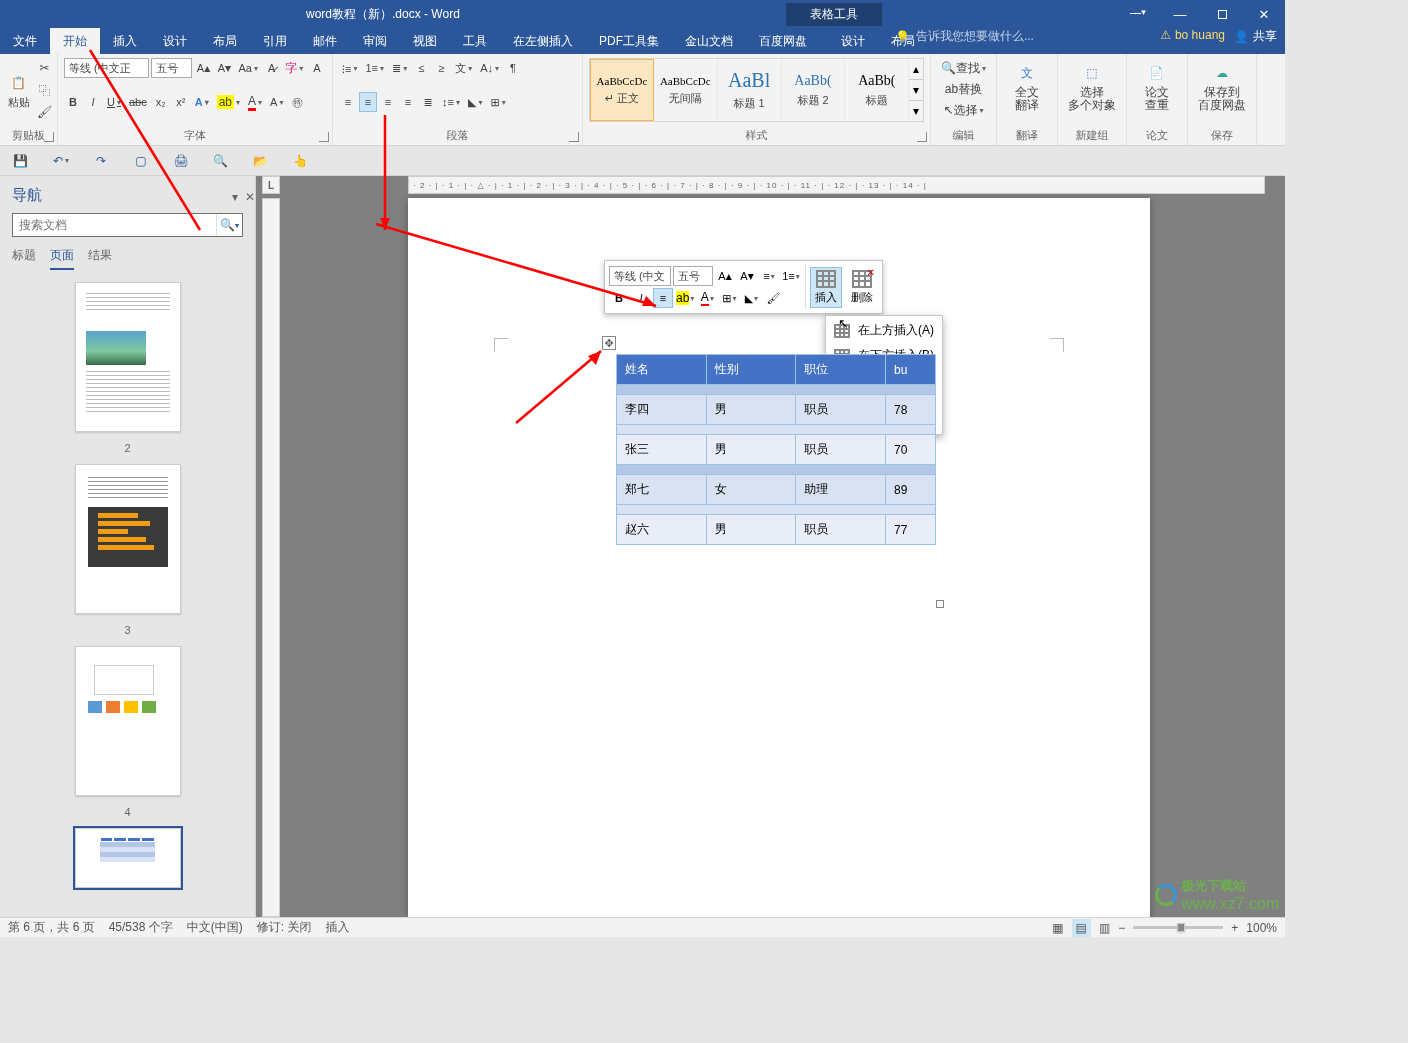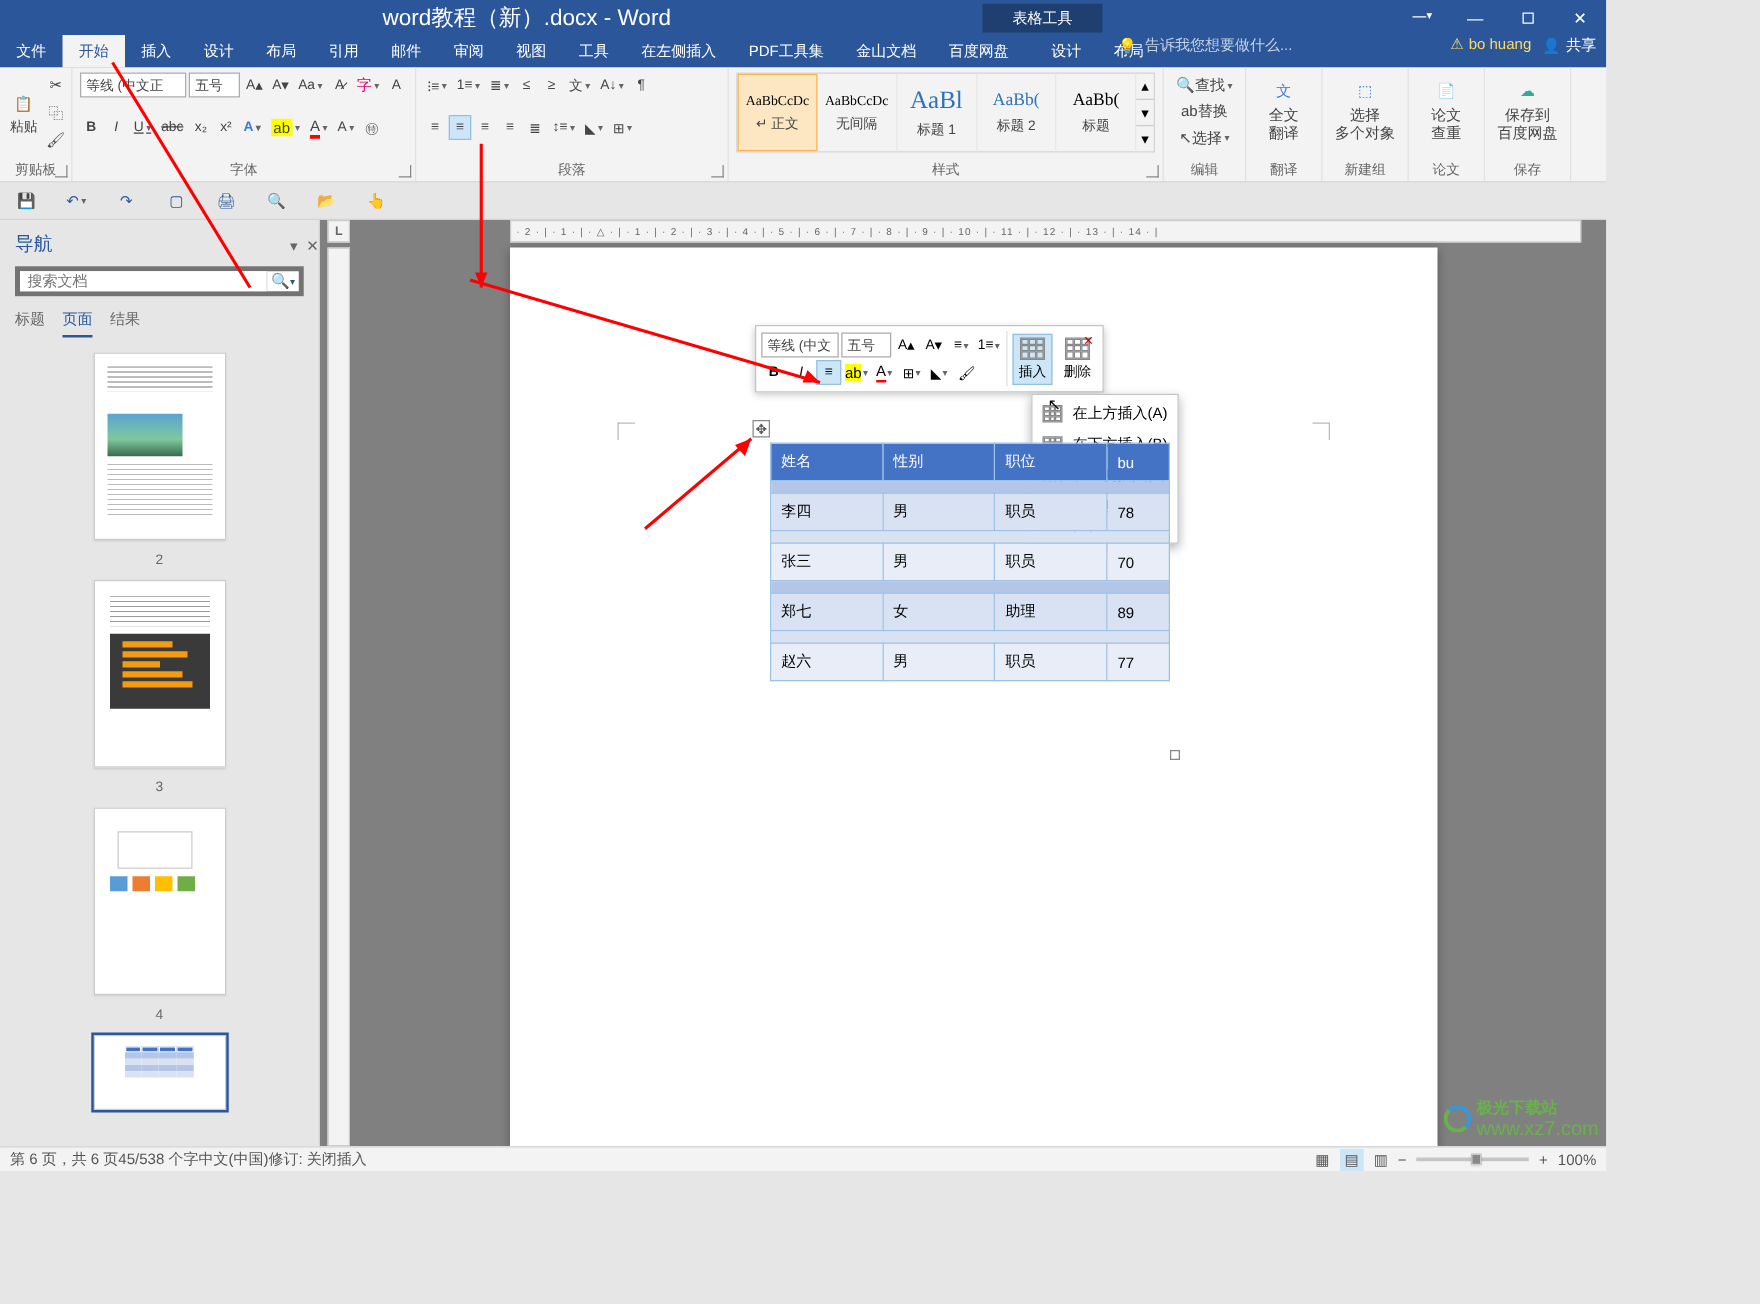--- a/index.html
+++ b/index.html
@@ -1,18 +1,18 @@
 <!DOCTYPE html>
 <html><head>
 <meta charset="utf-8">
 <style>
 *{box-sizing:border-box;margin:0;padding:0;font-family:"Microsoft YaHei",sans-serif;font-size:12px;}
 body{background:#e6e6e6;width:1285px;height:937px;overflow:hidden;position:relative;}
 .titlebar{height:28px;background:#2b579a;color:#fff;display:flex;align-items:center;position:relative;}
-.titlebar .doc-title{position:absolute;left:306px;font-size:18px;}
+.titlebar .doc-title{position:absolute;left:306px;font-size:12px;}
 .titlebar .table-tools{position:absolute;left:786px;background:#1e3f6f;padding:3px 24px;font-size:12px;}
 .titlebar .win-controls{position:absolute;right:0;display:flex;gap:0;}
 .titlebar .win-controls div{width:42px;height:28px;display:flex;align-items:center;justify-content:center;font-size:13px;cursor:pointer;}
 .titlebar .win-controls .wc-box{border:1px solid #fff;width:9px;height:9px;}
 .menubar{height:26px;background:#2b579a;color:#fff;display:flex;align-items:stretch;position:relative;}
 .menubar .tab{padding:0 13px;display:flex;align-items:center;cursor:pointer;font-size:12px;}
 .menubar .tab.active{background:#f3f3f3;color:#2b579a;}
 .menubar .tab.context{color:#fff;}
 .menubar .tell-me{position:absolute;left:895px;display:flex;align-items:center;gap:6px;color:#c5d2e6;}
 .menubar .user{position:absolute;right:60px;display:flex;align-items:center;gap:4px;color:#ffd966;}
@@ -32,21 +32,21 @@
 .style-item.sel{border:1px solid #f8b551;background:#fde7c3;}
 .vert-btn{width:48px;display:flex;flex-direction:column;align-items:center;justify-content:center;gap:2px;padding:4px 2px;}
 .vert-btn .icon{width:22px;height:22px;display:flex;align-items:center;justify-content:center;}
 .vert-btn .vlabel{font-size:11px;color:#444;text-align:center;line-height:13px;}
 .qat{height:30px;background:#e6e6e6;border-bottom:1px solid #d4d4d4;display:flex;align-items:center;padding-left:12px;gap:22px;}
 .qat .qbtn{width:18px;height:18px;display:flex;align-items:center;justify-content:center;color:#2b579a;}
 .workspace{position:absolute;top:176px;left:0;right:0;bottom:20px;display:flex;}
 .nav-pane{width:256px;background:#e6e6e6;border-right:1px solid #d4d4d4;padding:10px 12px;}
 .nav-pane h3{font-size:15px;font-weight:normal;color:#2b579a;margin-bottom:8px;}
 .nav-pane .nav-close{position:absolute;left:232px;top:14px;display:flex;gap:2px;color:#666;font-size:11px;}
-.search-box{display:flex;border:4px solid #737373;background:#fff;height:24px;margin-bottom:10px;}
+.search-box{display:flex;border:1px solid #737373;background:#fff;height:24px;margin-bottom:10px;}
 .search-box input{flex:1;border:none;outline:none;padding:0 6px;font-size:12px;}
 .search-box .sicon{width:26px;display:flex;align-items:center;justify-content:center;color:#2b579a;border-left:1px solid #e0e0e0;}
 .nav-tabs{display:flex;gap:14px;border-bottom:0;margin-bottom:12px;}
 .nav-tabs span{font-size:12px;color:#666;padding-bottom:4px;cursor:pointer;}
 .nav-tabs span.active{color:#2b579a;border-bottom:2px solid #2b579a;}
 .thumbs{display:flex;flex-direction:column;align-items:center;gap:10px;}
 .thumb{width:106px;height:150px;background:#fff;border:1px solid #ccc;position:relative;box-shadow:0 1px 2px rgba(0,0,0,.15);}
 .thumb.sel{outline:2px solid #2b579a;}
 .thumb-label{font-size:11px;color:#666;}
 .doc-area{flex:1;background:#808080;position:relative;overflow:hidden;}
@@ -71,21 +71,21 @@
 .context-menu .mi .micon{width:16px;height:14px;border:1px solid #888;display:grid;grid-template-columns:1fr 1fr 1fr;grid-template-rows:1fr 1fr 1fr;}
 .context-menu .mi .micon div{border:0.5px solid #888;}
 .doctable{position:absolute;left:360px;top:178px;border-collapse:collapse;width:320px;}
 .doctable th,.doctable td{border:1px solid #9cc2e5;padding:6px 8px;font-size:12px;text-align:left;height:29px;}
 .doctable tr.spacer td{height:10px;padding:0;}
 .doctable thead th{background:#4472c4;color:#fff;font-weight:normal;}
 .doctable tbody tr:nth-child(4n+1) td{background:#b4c6e7;}
 .doctable tbody tr:nth-child(4n+2) td{background:#d9e2f3;}
 .doctable tbody tr:nth-child(4n+3) td{background:#d9e2f3;}
 .doctable tbody tr:nth-child(4n+4) td{background:#e8edf7;}
-.statusbar{position:absolute;bottom:0;left:0;right:0;height:20px;background:#f3f3f3;border-top:1px solid #d4d4d4;display:flex;align-items:center;padding:0 8px;font-size:11px;color:#555;}
+.statusbar{position:absolute;bottom:0;left:0;right:0;height:20px;background:#f3f3f3;border-top:1px solid #d4d4d4;display:flex;align-items:center;padding:0 8px;font-size:11px;color:#555;gap:14px;}
 .statusbar .right{margin-left:auto;display:flex;align-items:center;gap:8px;}
 .zoom-slider{width:90px;height:3px;background:#c5c5c5;position:relative;}
 .zoom-slider .thumb{position:absolute;left:44px;top:-3px;width:8px;height:9px;background:#888;}
 .arrow{position:absolute;pointer-events:none;}
 .arrow-line{stroke:#ff0000;stroke-width:2.5;fill:none;}
 .arrow-head{fill:#ff0000;}
 .watermark{position:absolute;right:6px;bottom:24px;display:flex;align-items:center;gap:4px;}
 .watermark .logo{width:22px;height:22px;border:3px solid #6ab04c;border-radius:50%;border-top-color:#3498db;border-right-color:#3498db;}
 .watermark .wt{color:#6ab04c;font-size:13px;font-weight:bold;}
 .t2-content{position:absolute;left:12px;top:12px;right:12px;}

